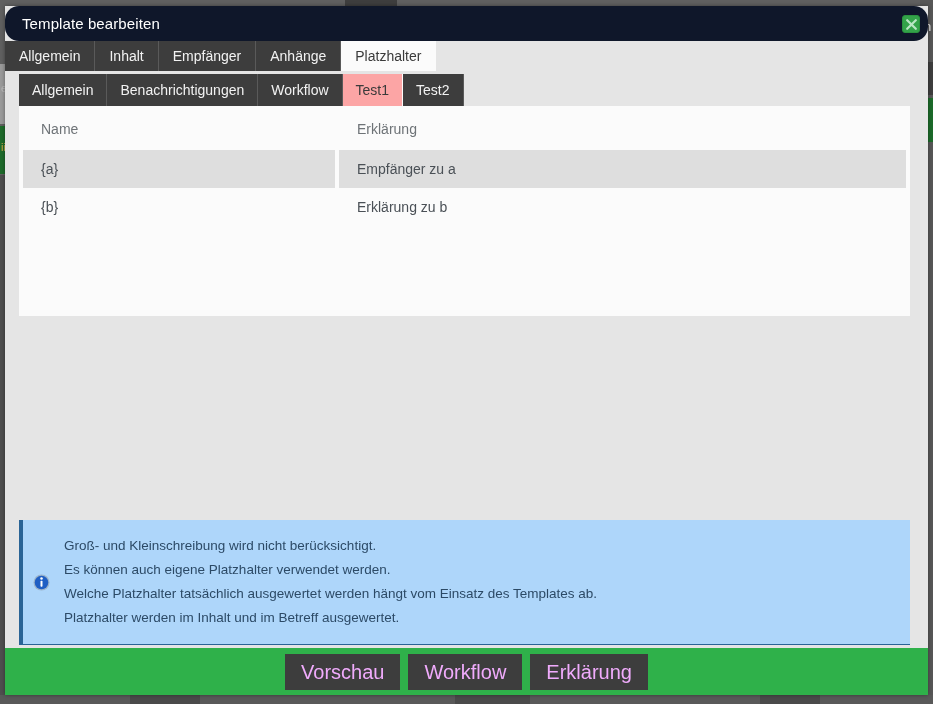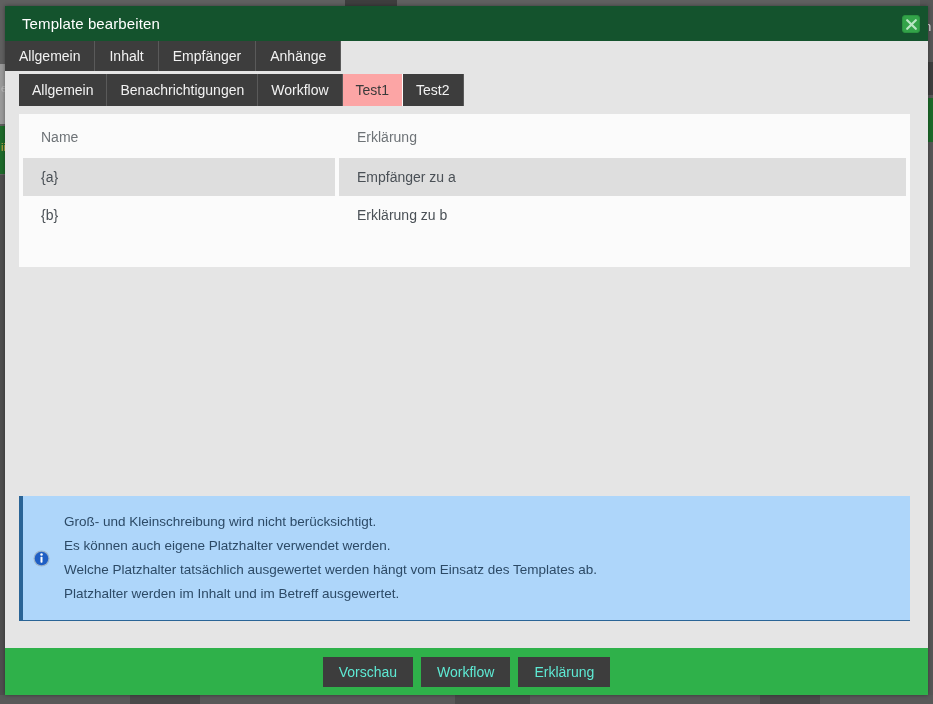--- a/index.html
+++ b/index.html
@@ -53,22 +53,23 @@
     background: #e5e5e5;
     box-shadow: 0 0 4px rgba(0,0,0,.4);
     display: flex;
     flex-direction: column;
   }
 
   
   #title-bar {
     position: relative;
     height: 35px;
-    background: #14532d;
+    background: #0f172a;
     flex: 0 0 35px;
+    border-radius: 14px;
   }
   #title-text {
     position: absolute;
     left: 17px;
     top: 9px;
     font-size: 15px;
     color: #ffffff;
     letter-spacing: .1px;
   }
   #close-button {
@@ -154,23 +155,22 @@
     color: #3a3a3a;
     border-right: 1px solid #fbfbfb;
   }
 
   
   #table-card {
     position: absolute;
     left: 14px;
     top: 35px;
     width: 891px;
-    height: 153px;
+    height: 210px;
     background: #fbfbfb;
-    margin-top: 8px;
   }
   table#placeholder-table {
     width: 100%;
     border-collapse: separate;
     border-spacing: 4px 0;
     table-layout: fixed;
   }
   #placeholder-table th {
     text-align: left;
     font-weight: normal;
@@ -186,21 +186,21 @@
   }
   #placeholder-table tbody tr.row-alt td {
     background: #dedede;
   }
   .col-name { width: 312px; }
 
   
   #info-box {
     position: absolute;
     left: 14px;
-    bottom: 27px;
+    bottom: 3px;
     width: 891px;
     height: 125px;
     background: #aed6fa;
     border-left: 4px solid #2a6496;
     border-bottom: 1px solid #2a6496;
     display: flex;
     align-items: center;
   }
   #info-icon {
     flex: 0 0 auto;
@@ -228,22 +228,22 @@
     flex: 0 0 47px;
     height: 47px;
     background: #2fb14a;
     display: flex;
     align-items: center;
     justify-content: center;
     gap: 8px;
   }
   .fbtn {
     background: #3d3d3d;
-    color: #5eead4;
-    font-size: 14px;
+    color: #f0abfc;
+    font-size: 20px;
     font-family: "Liberation Sans", sans-serif;
     border: none;
     padding: 8px 16px;
     cursor: pointer;
     line-height: 1;
   }
 </style>
 </head>
 <body>
 
@@ -274,20 +274,21 @@
         <path d="M1.2 1.2 L9.8 9.8 M9.8 1.2 L1.2 9.8" stroke="#b9e6c4" stroke-width="2.2" stroke-linecap="round"></path>
       </svg>
     </div>
   </div>
 
   <div id="outer-tabs">
       <div class="otab">Allgemein</div>
       <div class="otab">Inhalt</div>
       <div class="otab">Empfänger</div>
       <div class="otab">Anhänge</div>
+      <div class="otab active">Platzhalter</div>
     </div>
 
   <div id="content-panel">
 
     <div id="inner-tabs">
         <div class="itab">Allgemein</div>
         <div class="itab">Benachrichtigungen</div>
         <div class="itab">Workflow</div>
         <div class="itab active">Test1</div>
         <div class="itab">Test2</div>

